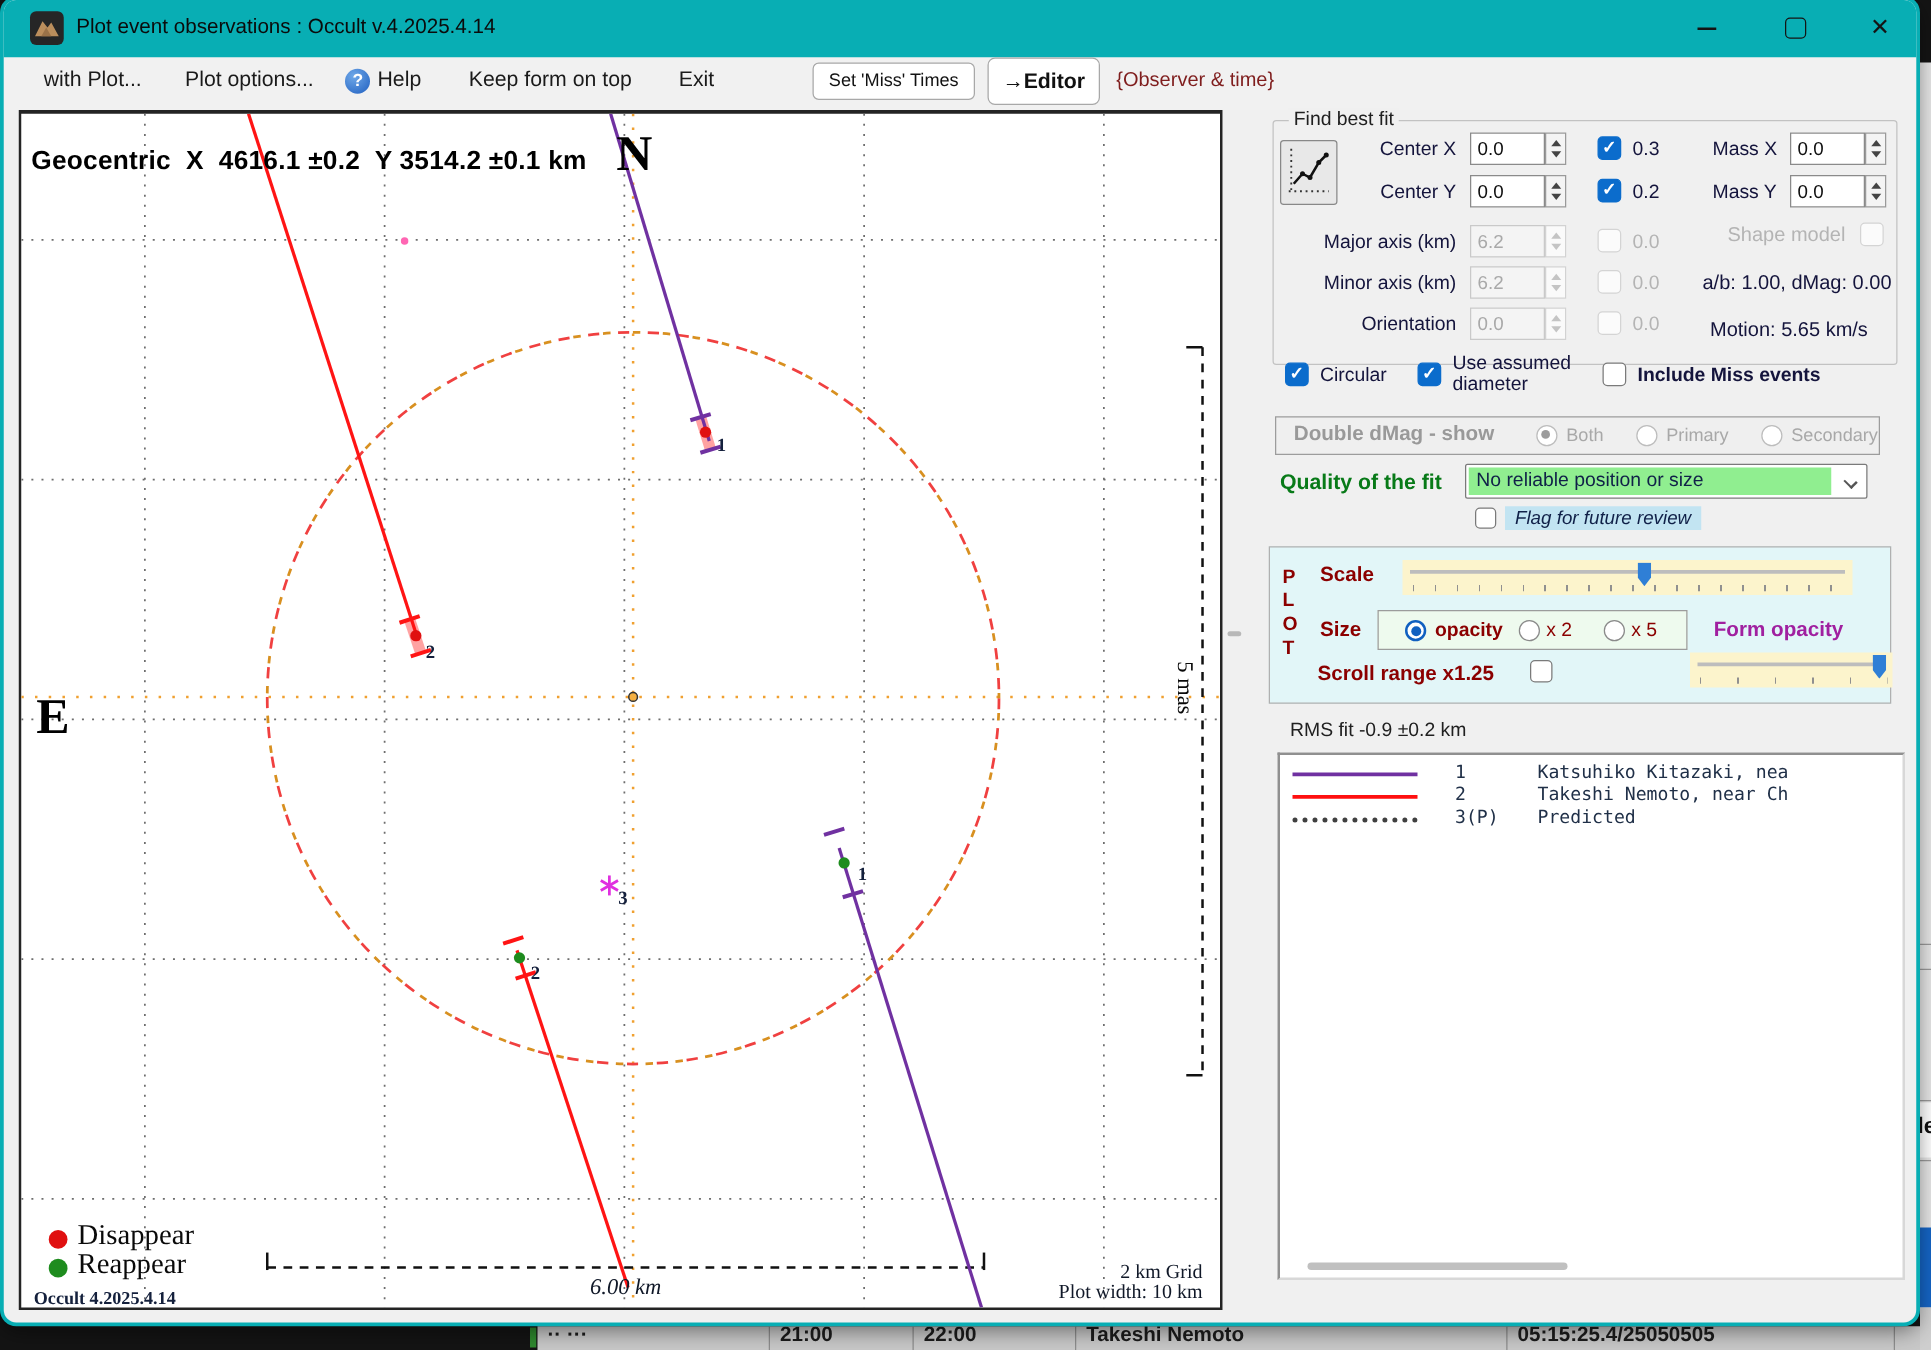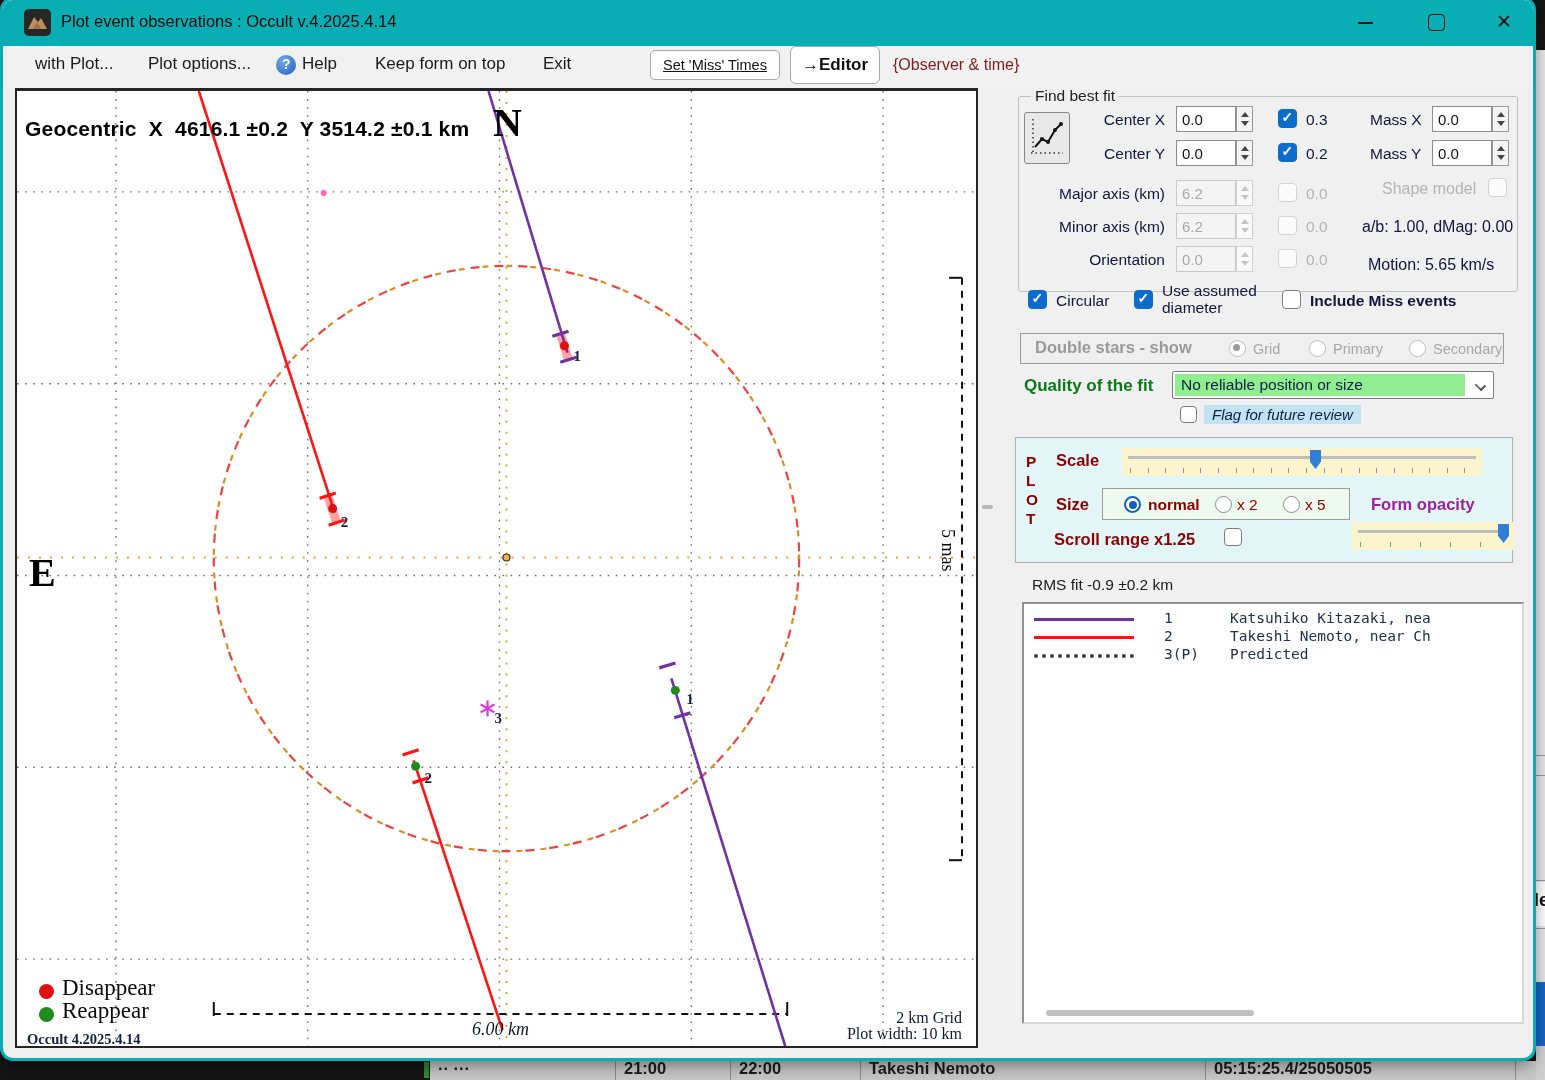--- a/index.html
+++ b/index.html
@@ -189,21 +189,21 @@
         </div>
     </div>
 
     <div class="menubar">
       <div class="menu-item" style="left:32px">with Plot...</div>
       <div class="menu-item" style="left:145px">Plot options...</div>
       <div class="help-icon" style="left:273px"></div>
       <div class="menu-item" style="left:299px">Help</div>
       <div class="menu-item" style="left:372px">Keep form on top</div>
       <div class="menu-item" style="left:540px">Exit</div>
-      <div class="btn" style="left:647px; top:4px; width:130px; height:30px; font-size:14.5px; line-height:28px;text-decoration:underline;">Set 'Miss' Times</div>
+      <div class="btn" style="left:647px; top:4px; width:130px; height:30px; font-size:14.5px; line-height:28px;">Set 'Miss' Times</div>
       <div class="btn" style="left:787px; top:0px; width:90px; height:38px; font-size:17px; font-weight:700; line-height:36px; border-radius:6px;">→Editor</div>
       <div class="menu-item" style="left:890px; top:10px; font-size:16px; color:#7f1d1d;">{Observer &amp; time}</div>
     </div>
 
     <div class="plot">
       <svg id="plot-svg" viewBox="0 0 960 956" preserveAspectRatio="none">
           <line x1="99" y1="0" x2="99" y2="956" stroke="#6e6e6e" stroke-width="1.4" stroke-dasharray="1.6 6.5"></line>
           <line x1="291" y1="0" x2="291" y2="956" stroke="#6e6e6e" stroke-width="1.4" stroke-dasharray="1.6 6.5"></line>
           <line x1="483" y1="0" x2="483" y2="956" stroke="#6e6e6e" stroke-width="1.4" stroke-dasharray="1.6 6.5"></line>
           <line x1="675" y1="0" x2="675" y2="956" stroke="#6e6e6e" stroke-width="1.4" stroke-dasharray="1.6 6.5"></line>
@@ -327,23 +327,23 @@
 
       <div class="cb checked" style="left:18px; top:202px;"></div>
       <div class="flabel" style="left:46px; top:204px;">Circular</div>
       <div class="cb checked" style="left:124px; top:202px;"></div>
       <div class="flabel" style="left:152px; top:194px; line-height:17px;">Use assumed</div>
       <div class="flabel" style="left:152px; top:211px; line-height:17px;">diameter</div>
       <div class="cb" style="left:272px; top:202px;"></div>
       <div class="flabel" style="left:300px; top:204px;font-weight:bold;">Include Miss events</div>
 
       <div class="ds-box" style="left:10px; top:245px; width:484px; height:31px;">
-        <div class="ds-label" style="left:14px; top:4px;">Double stars - show</div>
+        <div class="ds-label" style="left:14px; top:4px;">Double dMag - show</div>
         <div class="radio disabled sel-gray" style="left:208px; top:6px;"></div>
-        <div class="ds-opt" style="left:232px; top:7px;">Grid</div>
+        <div class="ds-opt" style="left:232px; top:7px;">Both</div>
         <div class="radio disabled" style="left:288px; top:6px;"></div>
         <div class="ds-opt" style="left:312px; top:7px;">Primary</div>
         <div class="radio disabled" style="left:388px; top:6px;"></div>
         <div class="ds-opt" style="left:412px; top:7px;">Secondary</div>
       </div>
 
       <div class="quality-label" style="left:14px; top:288px;">Quality of the fit</div>
       <div class="combo" style="left:162px; top:283px; width:322px; height:28px;">
         <div class="fill">No reliable position or size</div>
         <div class="arrow"></div>
@@ -355,21 +355,21 @@
         <div class="plot-vert" style="left:10px; top:14px;">PLOT</div>
         <div class="maroon" style="position:absolute; left:40px; top:13px; font-size:16.5px;">Scale</div>
         <div class="slider" style="left:106px; top:10px; width:360px; height:28px;">
           <div class="groove"></div>
           <div class="ticks"></div>
           <div class="thumb" style="left:188px"></div>
         </div>
         <div class="maroon" style="position:absolute; left:40px; top:57px; font-size:16.5px;">Size</div>
         <div class="size-box" style="left:86px; top:50px; width:248px; height:32px;">
           <div class="radio sel-blue" style="left:21px; top:7px;"></div>
-          <div class="maroon" style="position:absolute; left:45px; top:7px; font-size:15.5px;">normal</div>
+          <div class="maroon" style="position:absolute; left:45px; top:7px; font-size:15.5px;">opacity</div>
           <div class="radio" style="left:112px; top:7px;"></div>
           <div class="maroon" style="position:absolute; left:134px; top:7px; font-size:15.5px; font-weight:400;">x 2</div>
           <div class="radio" style="left:180px; top:7px;"></div>
           <div class="maroon" style="position:absolute; left:202px; top:7px; font-size:15.5px; font-weight:400;">x 5</div>
         </div>
         <div class="purple-label" style="position:absolute; left:355px; top:57px; font-size:16.5px;">Form opacity</div>
         <div class="maroon" style="position:absolute; left:38px; top:92px; font-size:16.5px;">Scroll range x1.25</div>
         <div class="cb" style="left:208px; top:90px; width:18px; height:18px;"></div>
         <div class="slider" style="left:336px; top:84px; width:162px; height:28px;">
           <div class="groove"></div>

